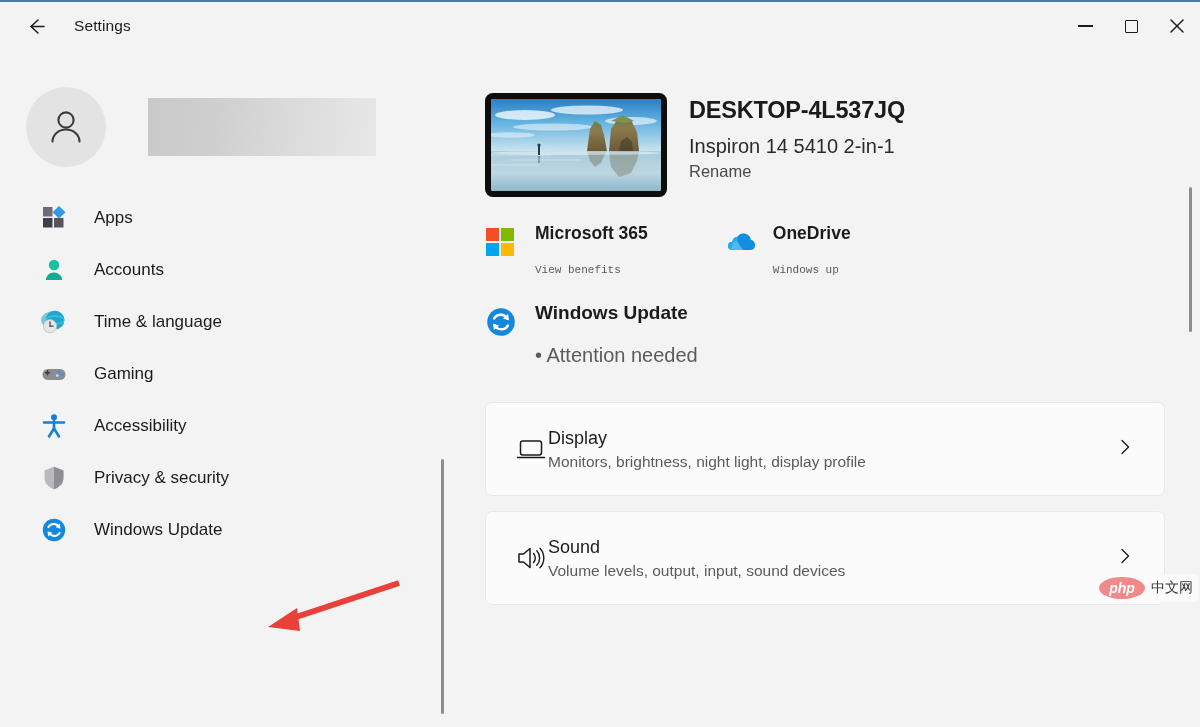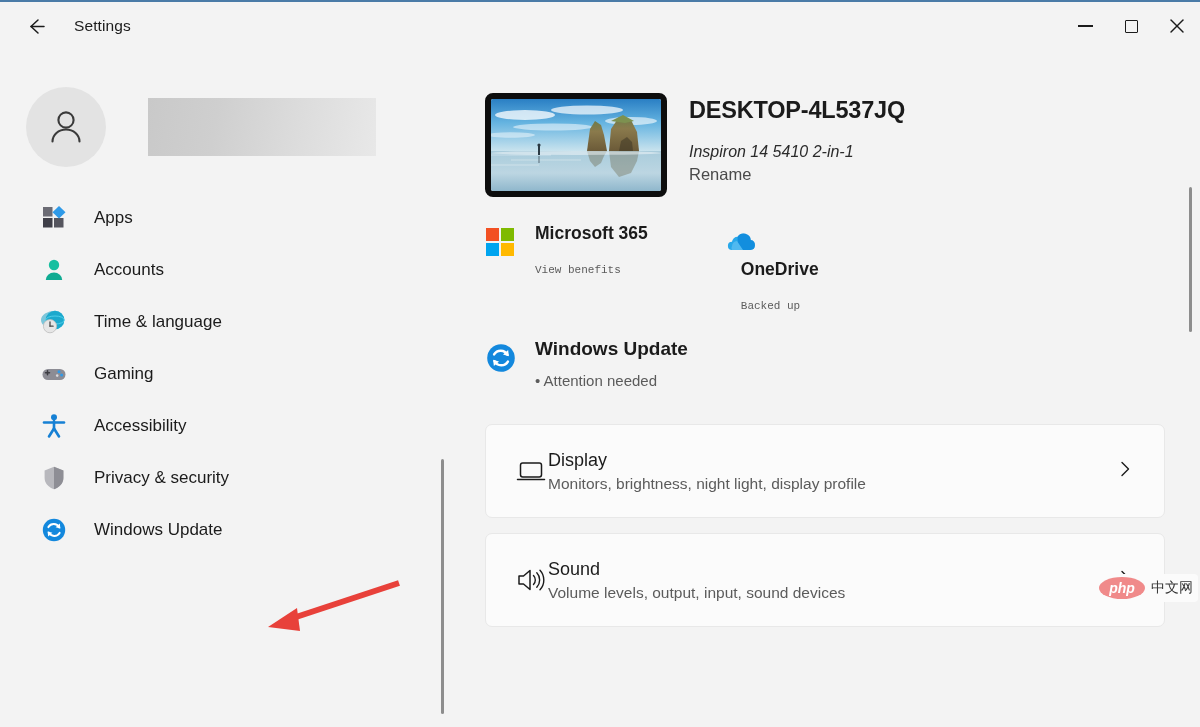--- a/index.html
+++ b/index.html
@@ -125,38 +125,38 @@
     border: 6px solid #0d0d0d; border-radius: 8px;
     overflow: hidden; flex: none;
     position: relative;
   }
   .thumb svg { display: block; }
   .device-info { margin-left: 22px; padding-top: 4px; }
   .device-name {
     font-size: 23.5px; font-weight: bold; color: #1b1b1b;
     letter-spacing: -.2px;
   }
-  .device-model { font-size: 16px; color: #2b2b2b; margin-top: 19px; font-style: italic; }
+  .device-model { font-size: 20px; color: #2b2b2b; margin-top: 11px; }
   .rename-link {
     display: inline-block; margin-top: 4px;
     font-size: 16.5px; color: #4a4a4a; cursor: pointer;
   }
 
   .service-row { display: flex; margin: 26px 0 0 33px; }
   .service { display: flex; align-items: flex-start; cursor: pointer; }
-  .service:nth-child(2) { margin-left: 75px; flex-direction: column; }
+  .service:nth-child(2) { margin-left: 75px; }
   .svc-ico { width: 32px; height: 32px; flex: none; margin-top: 4px; }
   .svc-text { margin-left: 18px; }
   .svc-title { font-size: 17.5px; font-weight: bold; color: #1b1b1b; }
   .svc-sub { font-size: 11px; color: #5b5b5b; margin-top: 20px; font-family: Liberation Mono, monospace; }
 
   .update-row { display: flex; align-items: flex-start; margin: 26px 0 0 33px; cursor: pointer; }
   .upd-text { margin-left: 18px; }
   .upd-title { font-size: 19px; font-weight: bold; color: #1b1b1b; }
-  .upd-sub { font-size: 15px; color: #5b5b5b; margin-top: 12px; }
+  .upd-sub { font-size: 20px; color: #5b5b5b; margin-top: 20px; }
 
   .cards { margin: 35px 0 0 33px; }
   .card {
     width: 680px; height: 94px;
     background: #fbfbfb;
     border: 1px solid #e8e8e8;
     border-radius: 7px;
     display: flex; align-items: center;
     margin-bottom: 15px;
     cursor: pointer;
@@ -404,21 +404,21 @@
       <div class="service">
         <span class="svc-ico">
           <svg width="34" height="30" viewBox="0 0 34 30">
             <path d="M9 23 h18.5 a5 5 0 0 0 .3 -9.9 a7.2 7.2 0 0 0 -13.2 -3.4 a5.6 5.6 0 0 0 -5.6 5.1 a4.1 4.1 0 0 0 0 8.2 z" fill="#28a8ea"></path>
             <path d="M14.6 9.7 a7.2 7.2 0 0 1 13.2 3.4 a5 5 0 0 1 -.3 9.9 H15 z" fill="#0078d4" opacity=".55"></path>
             <path d="M9 23 h11 l-6 -9 a5.6 5.6 0 0 0 -5 5 a4.1 4.1 0 0 0 0 4 z" fill="#50b9f0"></path>
           </svg>
         </span>
         <span class="svc-text">
           <span class="svc-title" style="display:block">OneDrive</span>
-          <span class="svc-sub" style="display:block">Backed up</span>
+          <span class="svc-sub" style="display:block">Windows up</span>
         </span>
       </div>
     </div>
 
     <div class="update-row">
       <span class="svc-ico">
         <svg width="32" height="32" viewBox="0 0 26 26">
           <circle cx="13" cy="13" r="11.2" fill="#1388dd"></circle>
           <path d="M18.2 10.4 A6.2 6.2 0 0 0 7.4 10.1" fill="none" stroke="#fff" stroke-width="2" stroke-linecap="round"></path>
           <path d="M7.8 15.6 A6.2 6.2 0 0 0 18.6 15.9" fill="none" stroke="#fff" stroke-width="2" stroke-linecap="round"></path>

